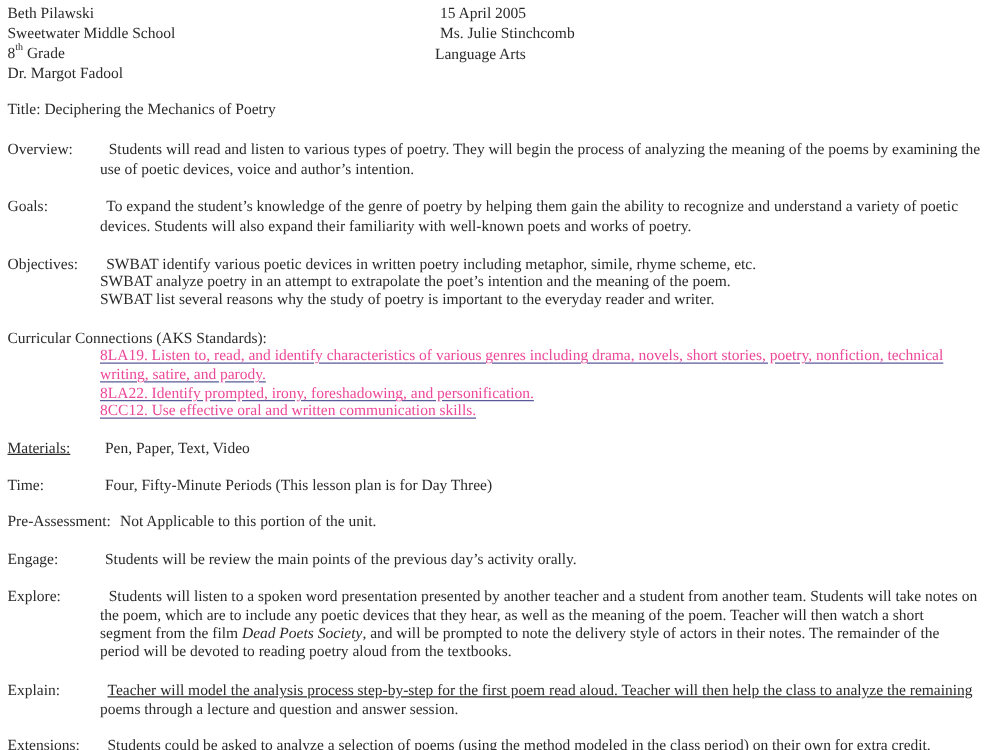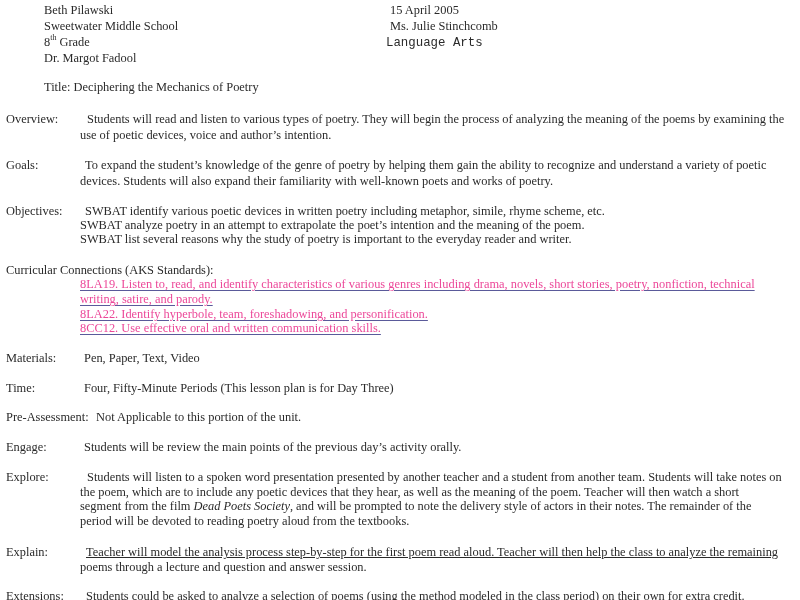--- a/index.html
+++ b/index.html
@@ -3,61 +3,61 @@
 <meta charset="utf-8">
 <style>
   html, body { margin: 0; padding: 0; }
   body {
     width: 800px; height: 600px; overflow: hidden;
     background: #ffffff; color: #2a2a2a;
     font-family: "Liberation Serif", "DejaVu Serif", serif;
     font-size: 12.4px; line-height: 14.4px;
     position: relative;
   }
-  .abs { position: absolute; white-space: nowrap; margin-left: 38px; }
+  .abs { position: absolute; white-space: nowrap; }
   .line { position: absolute; white-space: nowrap; }
   sup { font-size: 8px; line-height: 0; position: relative; top: -1px; vertical-align: super; }
   .link { color: #ec4899; text-decoration: underline; text-decoration-color: #5a5a9a; text-underline-offset: 2px; }
   .label { position: absolute; white-space: nowrap; }
   em { font-style: italic; }
 </style>
 </head>
 <body>
 
 <div class="abs" style="left:6px;top:3px;">Beth Pilawski</div>
 <div class="abs" style="left:6px;top:19px;text-align:center;">Sweetwater Middle School</div>
 <div class="abs" style="left:6px;top:35px;"><span>8</span><sup>th</sup><span> Grade</span></div>
 <div class="abs" style="left:6px;top:51px;">Dr. Margot Fadool</div>
 
 <div class="abs" style="left:352px;top:3px;">15 April 2005</div>
 <div class="abs" style="left:352px;top:19px;">Ms. Julie Stinchcomb</div>
-<div class="abs" style="left:348px;top:36px;font-family:Liberation Mono, monospace;">Language Arts</div>
+<div class="abs" style="left:348px;top:36px;">Language Arts</div>
 
 <div class="abs" style="left:6px;top:80px;">Title: Deciphering the Mechanics of Poetry</div>
 
 <div class="label" style="left:6px;top:112px;">Overview:</div>
 <div class="line" style="left:87px;top:112px;">Students will read and listen to various types of poetry.  They will begin the process of analyzing the meaning of the poems by examining the</div>
 <div class="line" style="left:80px;top:128px;">use of poetic devices, voice and author’s intention.</div>
 
 <div class="label" style="left:6px;top:158px;">Goals:</div>
 <div class="line" style="left:85px;top:158px;">To expand the student’s knowledge of the genre of poetry by helping them gain the ability to recognize and understand a variety of poetic</div>
 <div class="line" style="left:80px;top:174px;">devices.  Students will also expand their familiarity with well-known poets and works of poetry.</div>
 
 <div class="label" style="left:6px;top:204px;">Objectives:</div>
 <div class="line" style="left:85px;top:204px;">SWBAT identify various poetic devices in written poetry including metaphor, simile, rhyme scheme, etc.</div>
 <div class="line" style="left:80px;top:218px;">SWBAT analyze poetry in an attempt to extrapolate the poet’s intention and the meaning of the poem.</div>
 <div class="line" style="left:80px;top:232px;">SWBAT list several reasons why the study of poetry is important to the everyday reader and writer.</div>
 
 <div class="label" style="left:6px;top:263px;">Curricular Connections (AKS Standards):</div>
 <div class="line link" style="left:80px;top:277px;">8LA19. Listen to, read, and identify characteristics of various genres including drama, novels, short stories, poetry, nonfiction, technical</div>
 <div class="line link" style="left:80px;top:292px;">writing, satire, and parody.</div>
-<div class="line link" style="left:80px;top:307px;">8LA22.  Identify hyperbole, team, foreshadowing, and personification.</div>
+<div class="line link" style="left:80px;top:307px;">8LA22.  Identify prompted, irony, foreshadowing, and personification.</div>
 <div class="line link" style="left:80px;top:321px;">8CC12.  Use effective oral and written communication skills.</div>
 
-<div class="label" style="left:6px;top:351px;">Materials:</div>
+<div class="label" style="left:6px;top:351px;text-decoration:underline;">Materials:</div>
 <div class="line" style="left:84px;top:351px;">Pen, Paper, Text, Video</div>
 
 <div class="label" style="left:6px;top:381px;">Time:</div>
 <div class="line" style="left:84px;top:381px;">Four, Fifty-Minute Periods (This lesson plan is for Day Three)</div>
 
 <div class="label" style="left:6px;top:410px;text-align:center;">Pre-Assessment:</div>
 <div class="line" style="left:96px;top:410px;">Not Applicable to this portion of the unit.</div>
 
 <div class="label" style="left:6px;top:440px;">Engage:</div>
 <div class="line" style="left:84px;top:440px;">Students will be review the main points of the previous day’s activity orally.</div>

